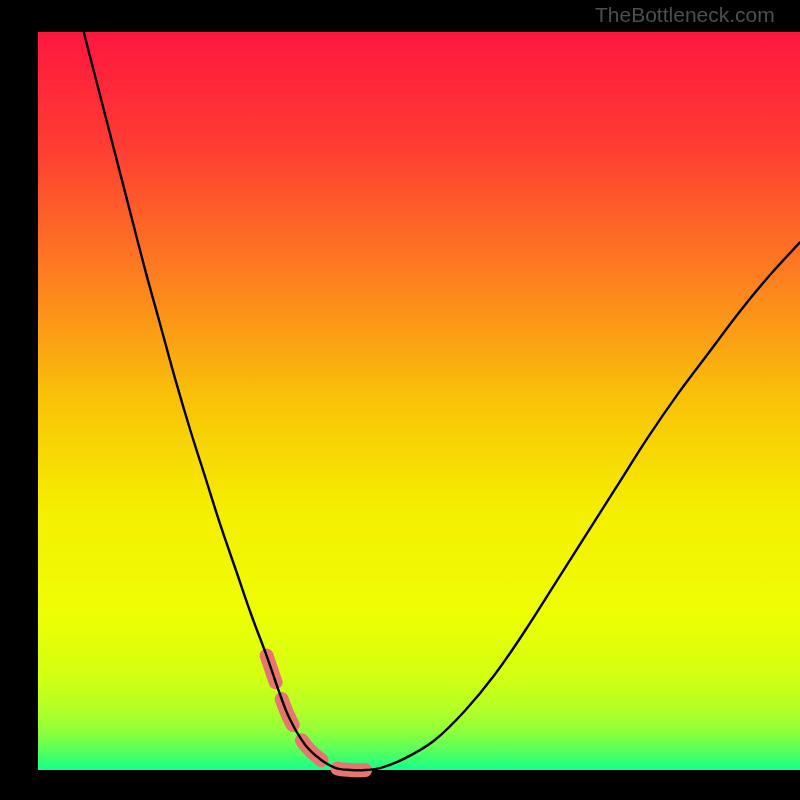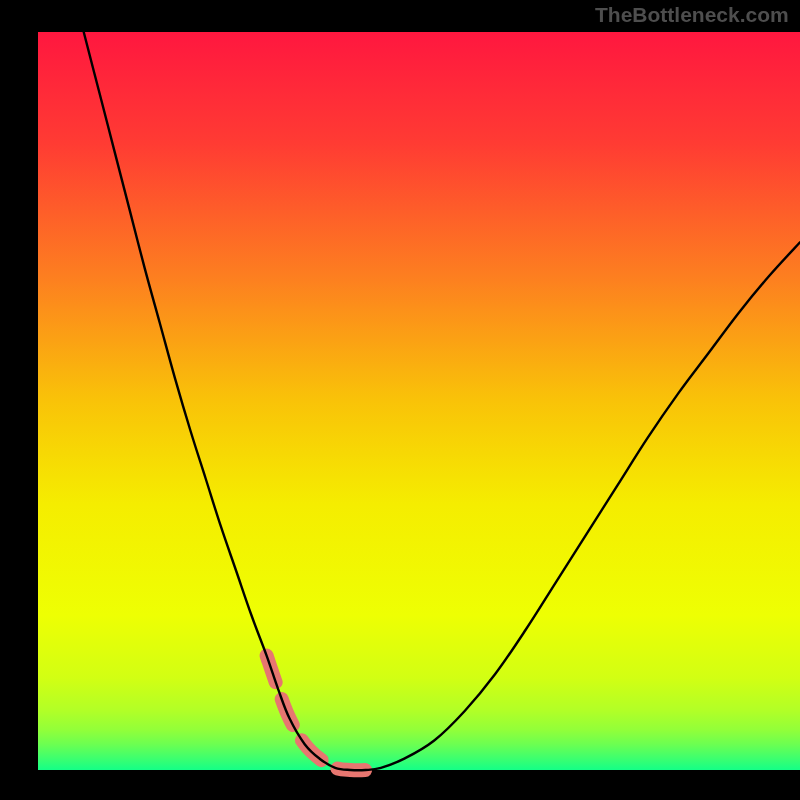--- a/index.html
+++ b/index.html
@@ -20,21 +20,21 @@
     background: #000;
   }
   .plot-area {
     position: absolute;
     box-sizing: border-box;
   }
   .watermark {
     position: absolute;
     color: #4e4e4e;
     font-size: 21px;
-    font-weight: 700;
+    font-weight: 400;
     letter-spacing: 0px;
     white-space: nowrap;
   }
   svg {
     position: absolute;
     left: 0;
     top: 0;
   }
 </style>
 </head>

